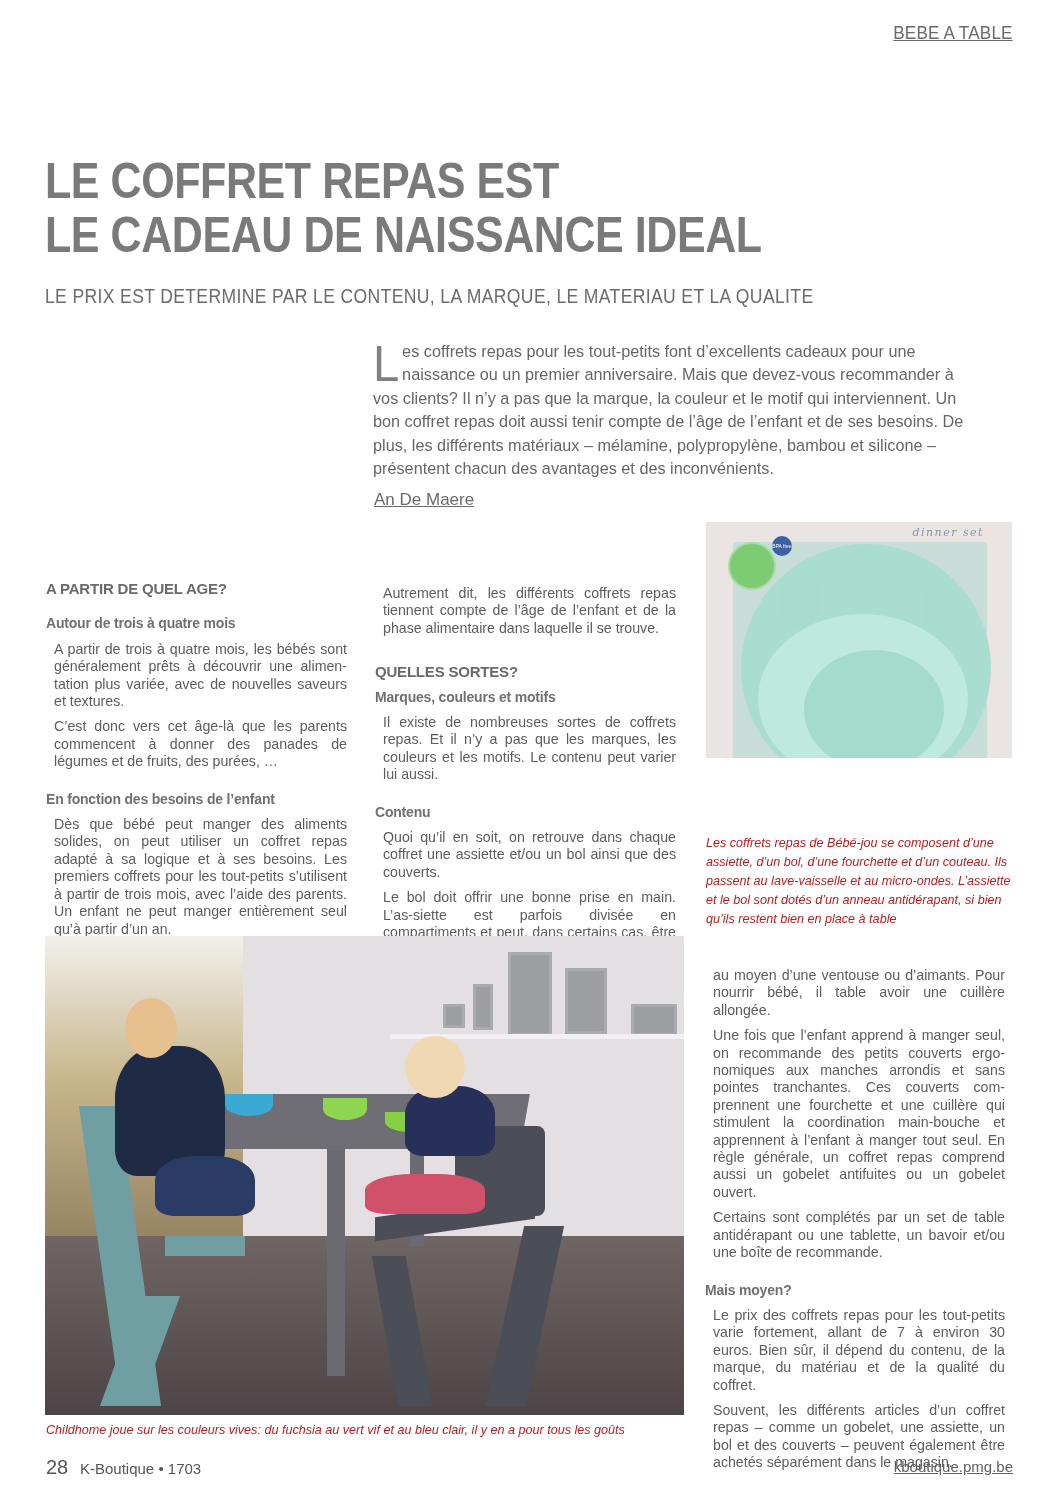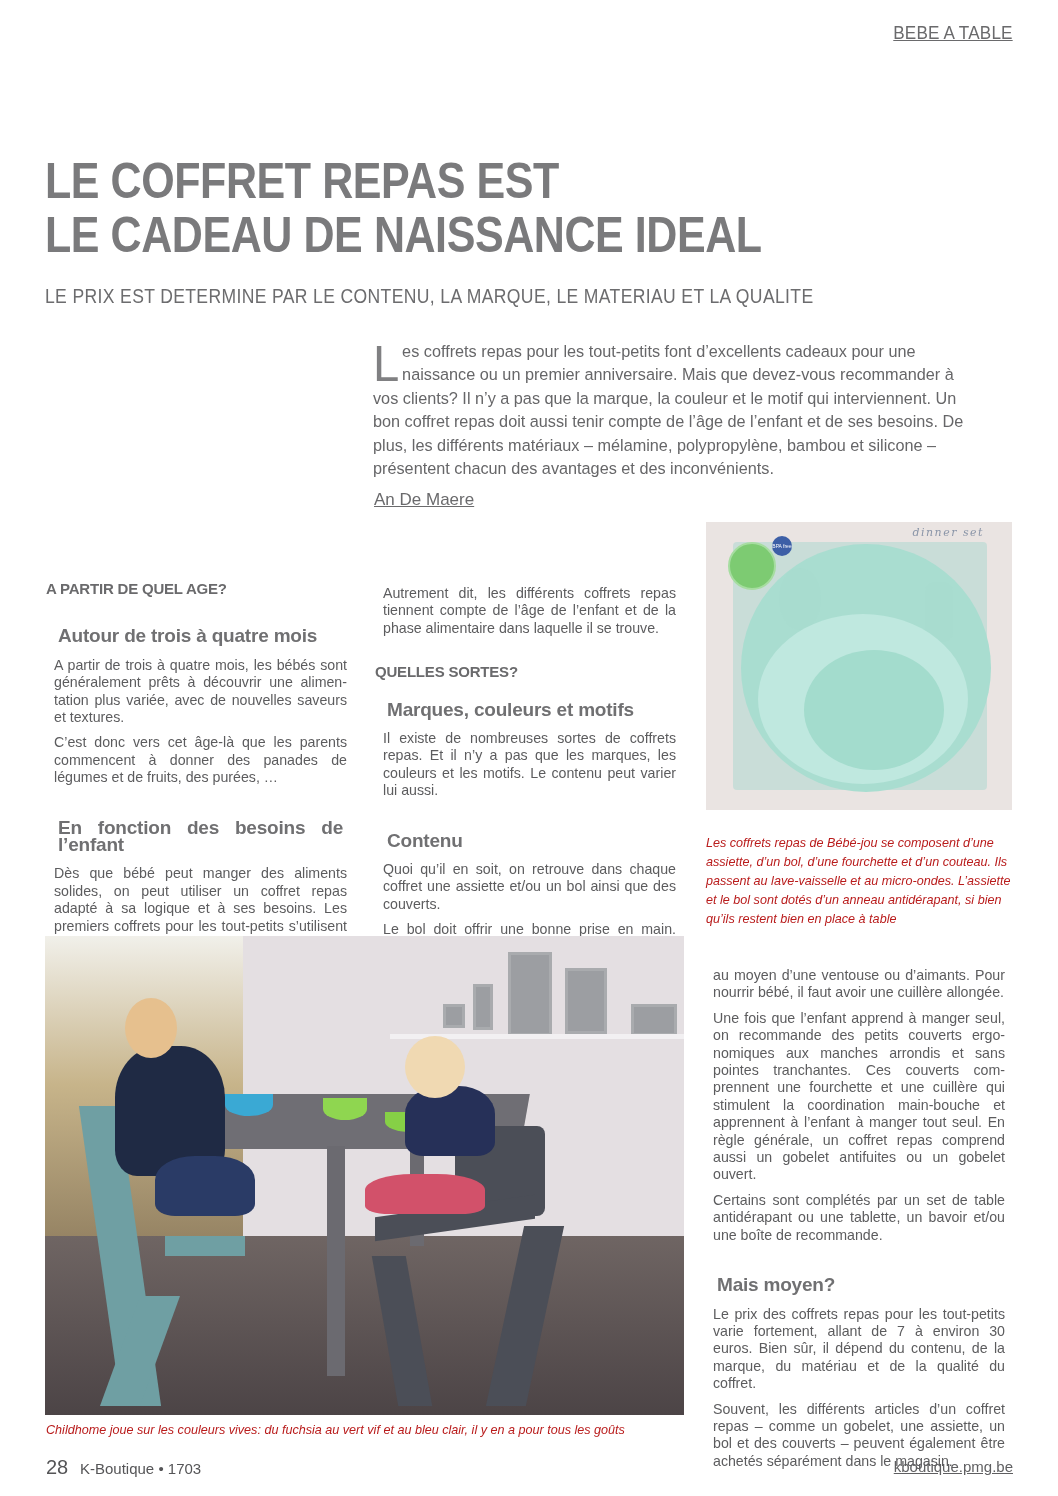--- a/index.html
+++ b/index.html
@@ -12,35 +12,35 @@
            transform: scaleX(0.86); transform-origin: left; letter-spacing: -0.5px; }
   .subtitle { left: 45px; top: 285px; font-size: 19.5px; color: #6c6c6e; letter-spacing: 0.4px;
               transform: scaleX(0.9); transform-origin: left; white-space: nowrap; }
   .intro { left: 373px; top: 340px; width: 640px; font-size: 17.2px; line-height: 23.4px; color: #666668;
            transform: scaleX(0.945); transform-origin: left; }
   .intro .dropcap { float: left; font-size: 50px; line-height: 44px; margin: 2px 3px 0 0; color: #808082; }
   .byline { left: 374px; top: 490px; font-size: 17px; color: #6a6a6c; text-decoration: underline; }
   .col { font-size: 14.2px; line-height: 17.4px; color: #5c5c5e; text-align: justify; }
   .col p { margin: 8px; }
   .col h2 { margin: 0 0 0 0; font-size: 15px; font-weight: bold; color: #6a6a6c; letter-spacing: -0.2px; }
-  .col h3 { margin: 12px; font-size: 19px; font-weight: bold; color: #707072; letter-spacing: -0.2px; }
+  .col h3 { margin: 0; font-size: 14px; font-weight: bold; color: #707072; letter-spacing: -0.2px; }
   .gap-l { height: 18px; }
   .gap-m { height: 12px; }
   .col1 { left: 46px; top: 580px; width: 309px; }
   .col2 { left: 375px; top: 577px; width: 309px; }
   .col3 { left: 705px; top: 959px; width: 308px; }
   .caption { font-style: italic; font-size: 12.6px; line-height: 19px; color: #b91c1c; }
   .caption-product { left: 706px; top: 834px; width: 310px; }
   .caption-photo { left: 46px; top: 1421px; width: 640px; white-space: nowrap; }
   .footer-page { left: 46px; top: 1456px; font-size: 20px; color: #555557; }
   .footer-mag { left: 80px; top: 1460px; font-size: 15px; color: #555557; }
   .footer-url { right: 45px; top: 1458px; font-size: 15px; color: #5f5f61; text-decoration: underline; }
 
   
-  .product { left: 706px; top: 522px; width: 306px; height: 288px; background: #eae4e2; overflow: hidden; }
+  .product { left: 706px; top: 522px; width: 306px; height: 236px; background: #eae4e2; overflow: hidden; }
   .product .window { position: absolute; left: 27px; top: 20px; width: 254px; height: 248px; background: #c9ddd8; border-radius: 4px; }
   .product .plate { position: absolute; left: 35px; top: 22px; width: 250px; height: 248px; border-radius: 50%; background: #a9ddd0; }
   .product .bowl { position: absolute; left: 52px; top: 92px; width: 210px; height: 170px; border-radius: 50%; background: #bfe8df; }
   .product .bowl-in { position: absolute; left: 98px; top: 128px; width: 140px; height: 120px; border-radius: 50%; background: #a3dccd; }
   .product .spoon { position: absolute; left: 73px; top: 46px; width: 42px; height: 62px; border-radius: 50%; background: #a8dccf; }
   .product .fork { position: absolute; left: 219px; top: 60px; width: 28px; height: 60px; border-radius: 10px; background: #a8dccf; }
   .product .bpa-green { position: absolute; left: 22px; top: 20px; width: 44px; height: 44px; border-radius: 50%; background: #7dcb72; border: 2px solid #a6dda0; }
   .product .bpa-blue { position: absolute; left: 66px; top: 14px; width: 20px; height: 20px; border-radius: 50%; background: #3d5fa6; color: #fff; font-size: 5px; text-align: center; line-height: 20px; }
   .product .dinner { position: absolute; right: 28px; top: 4px; font-family: "DejaVu Serif", serif; font-style: italic; font-size: 11px; color: #8a95a8; letter-spacing: 1.5px; }
   .product .brand { position: absolute; left: 0; width: 100%; top: 268px; text-align: center; font-size: 27px; color: #3a5a9e; letter-spacing: 0; }
@@ -138,21 +138,21 @@
   <div class="chair-grey" style="left:330px;top:270px;width:160px;height:24px;transform:skewY(-8deg);"></div>
   <div class="chair-grey" style="left:340px;top:320px;width:34px;height:150px;transform:skewX(10deg);"></div>
   <div class="chair-grey" style="left:460px;top:290px;width:40px;height:180px;transform:skewX(-12deg);"></div>
   <div class="kid" style="left:360px;top:150px;width:90px;height:70px;background:#263058;"></div>
   <div class="kid" style="left:360px;top:100px;width:60px;height:62px;background:#f0d9b2;border-radius:50%;"></div>
   <div class="kid" style="left:320px;top:238px;width:120px;height:40px;background:#d2516a;"></div>
 </div>
 <div class="abs caption caption-photo">Childhome joue sur les couleurs vives: du fuchsia au vert vif et au bleu clair, il y en a pour tous les goûts</div>
 
 <div class="abs col col3">
-  <p>au moyen d’une ventouse ou d’aimants. Pour nourrir bébé, il faut avoir une cuillère allongée.</p>
+  <p>au moyen d’une ventouse ou d’aimants. Pour nourrir bébé, il table avoir une cuillère allongée.</p>
   <p>Une fois que l’enfant apprend à manger seul, on recommande des petits couverts ergo-nomiques aux manches arrondis et sans pointes tranchantes. Ces couverts com-prennent une fourchette et une cuillère qui stimulent la coordination main-bouche et apprennent à l’enfant à manger tout seul. En règle générale, un coffret repas comprend aussi un gobelet antifuites ou un gobelet ouvert.</p>
   <p>Certains sont complétés par un set de table antidérapant ou une tablette, un bavoir et/ou une boîte de recommande.</p>
   <div class="gap-m"></div>
   <h3>Mais moyen?</h3>
   <p>Le prix des coffrets repas pour les tout-petits varie fortement, allant de 7 à environ 30 euros. Bien sûr, il dépend du contenu, de la marque, du matériau et de la qualité du coffret.</p>
   <p>Souvent, les différents articles d’un coffret repas – comme un gobelet, une assiette, un bol et des couverts – peuvent également être achetés séparément dans le magasin.</p>
 </div>
 
 <div class="abs footer-page">28</div>
 <div class="abs footer-mag">K-Boutique • 1703</div>

